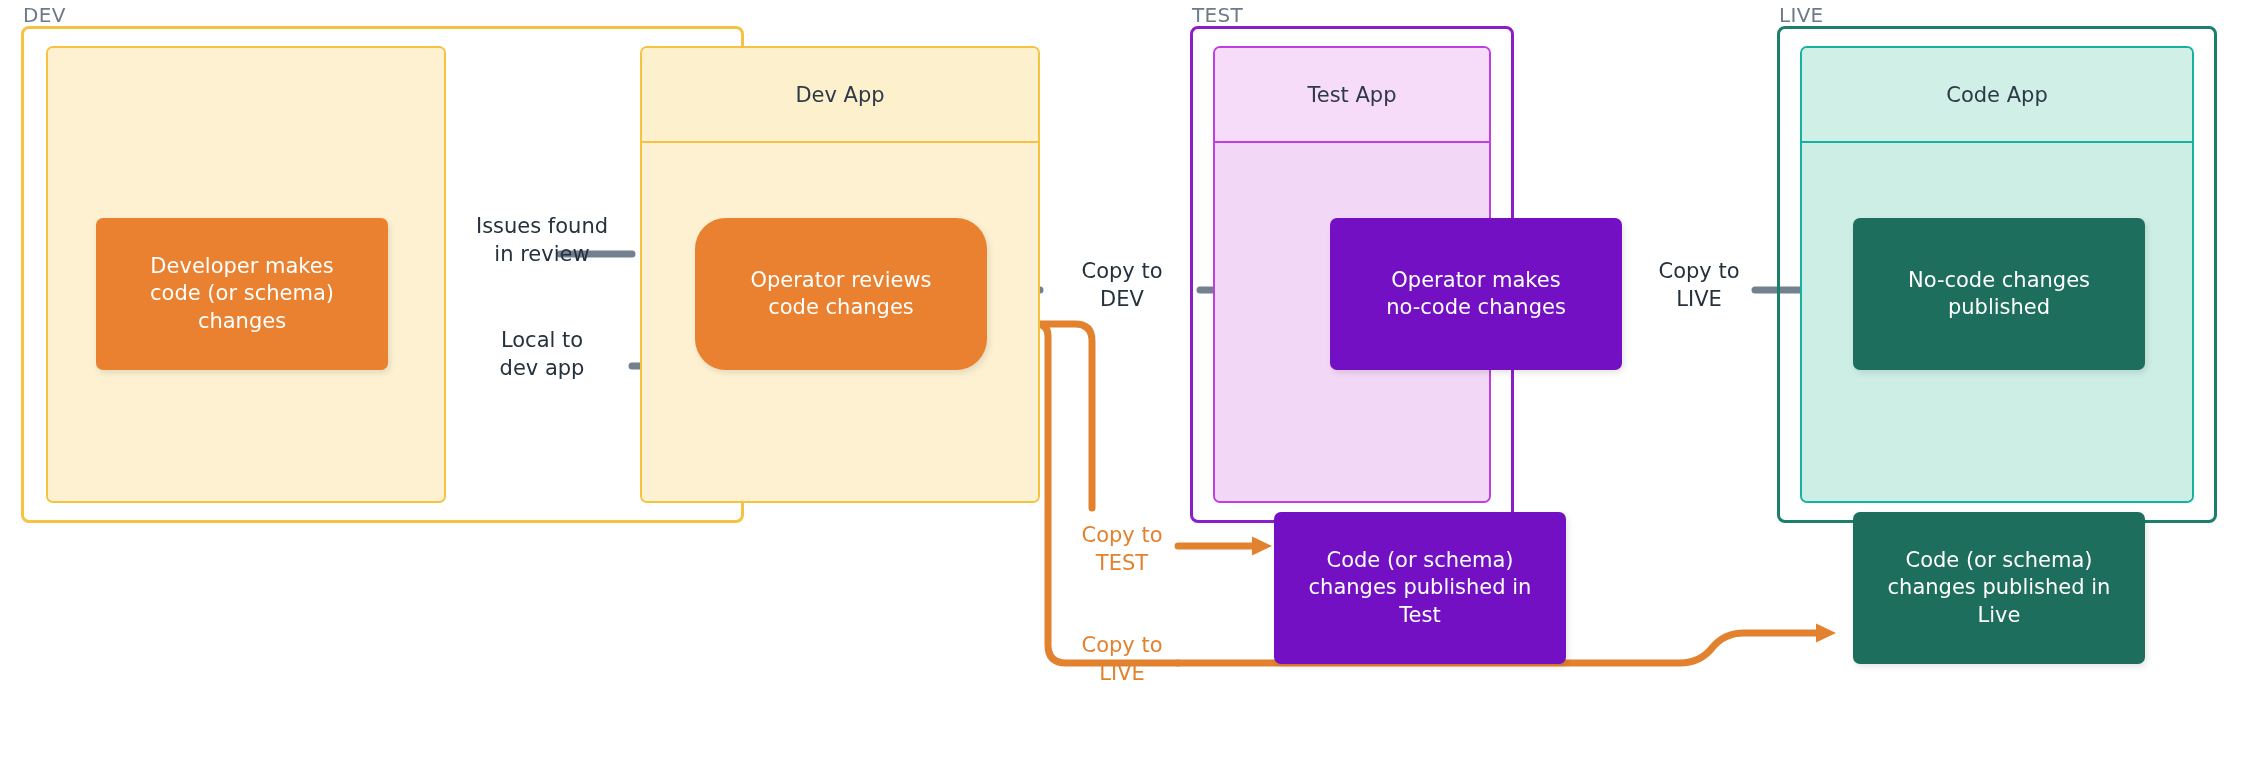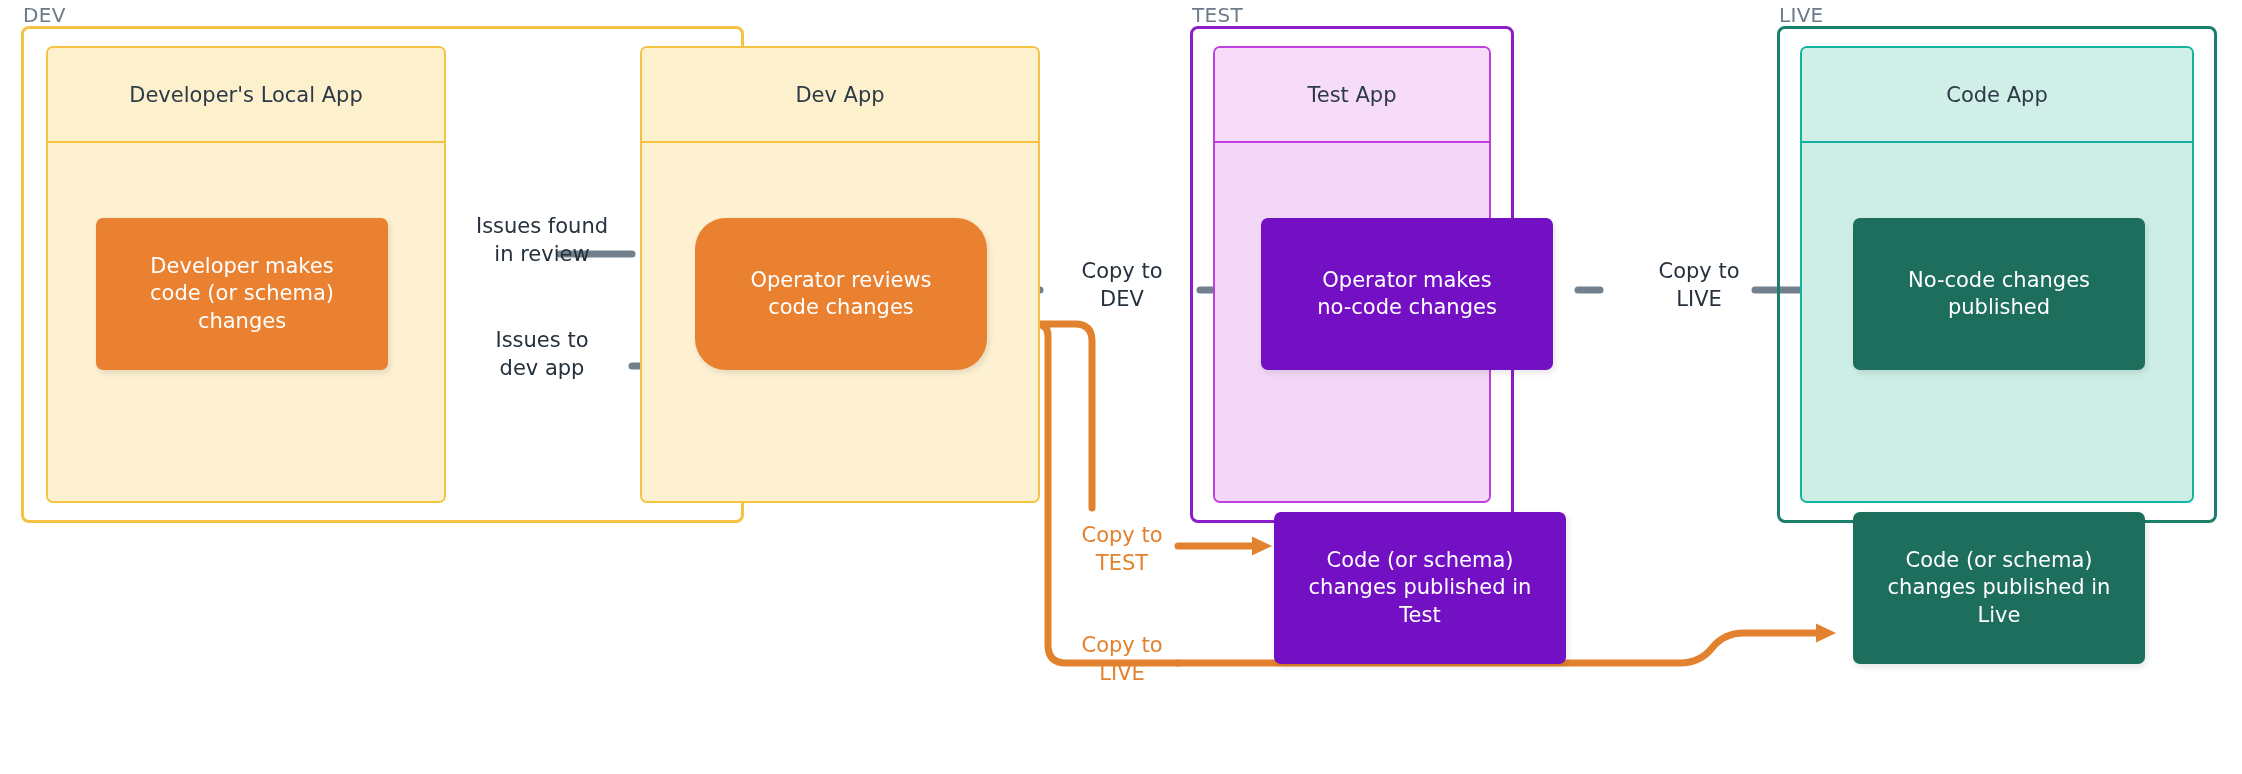--- a/index.html
+++ b/index.html
@@ -51,21 +51,21 @@
   .card{position:absolute;box-sizing:border-box;border-radius:7px;
         display:flex;align-items:center;justify-content:center;text-align:center;
         color:#ffffff;font-size:21px;line-height:1.30;padding:6px 12px;
         box-shadow:2px 3px 6px rgba(0,0,0,.10);}
   .card-orange{background:#e98130;}
   .card-purple{background:#7310c4;}
   .card-teal  {background:#1d6e5c;}
 
   #card-dev-local {left:96px;  top:218px;width:292px;height:152px;}
   #card-dev-review{left:695px; top:218px;width:292px;height:152px;}
-  #card-test-nocode{left:1261px;top:218px;width:292px;height:152px;}
+  #card-test-nocode{left:1330px;top:218px;width:292px;height:152px;}
   #card-live-nocode{left:1853px;top:218px;width:292px;height:152px;}
   #card-test-code {left:1274px;top:512px;width:292px;height:152px;}
   #card-live-code {left:1853px;top:512px;width:292px;height:152px;}
 
   
   .conn-label{position:absolute;text-align:center;font-size:21px;line-height:1.32;
               white-space:pre-line;}
   .conn-gray{color:#25313d;}
   .conn-orange{color:#e3822e;}
 
@@ -133,21 +133,20 @@
       <path d="M992,324 H1036 Q1048,324 1048,336 V645 Q1048,663 1066,663 H1178" fill="none" stroke="#e3822e" stroke-width="7" stroke-linecap="round"></path>
       <path d="M1178,663 H1680 Q1700,663 1712,648 Q1724,633 1744,633 H1820" fill="none" stroke="#e3822e" stroke-width="7" stroke-linecap="round"></path>
       <path d="M1836,633 L1816,623.5 L1816,642.5 Z" fill="#e3822e"></path>
     </g>
   </svg>
 
   <div class="env-label" id="label-dev">DEV</div>
   <div class="env-frame" id="env-dev"></div>
 
   <div class="app app-yellow" id="app-local">
-    <div class="app-header">Developer's Local App</div>
     <div class="app-body"></div>
   </div>
 
   <div class="app app-yellow" id="app-dev">
     <div class="app-header">Dev App</div>
     <div class="app-body"></div>
   </div>
 
   <div class="card card-orange" id="card-dev-local" style="white-space:pre-line;">Developer makes
 code (or schema)
@@ -182,21 +181,21 @@
   <div class="card card-teal" id="card-live-nocode" style="white-space:pre-line;">No-code changes
 published</div>
 
   <div class="card card-teal" id="card-live-code" style="white-space:pre-line;">Code (or schema)
 changes published in
 Live</div>
 
   <div class="conn-label conn-gray" id="lbl-issues">Issues found
 in review</div>
 
-  <div class="conn-label conn-gray" id="lbl-deploy">Issues to
+  <div class="conn-label conn-gray" id="lbl-deploy">Local to
 dev app</div>
 
   <div class="conn-label conn-gray" id="lbl-copydev">Copy to
 DEV</div>
 
   <div class="conn-label conn-gray" id="lbl-copylive">Copy to
 LIVE</div>
 
   <div class="conn-label conn-orange" id="lbl-copytest">Copy to
 TEST</div>

